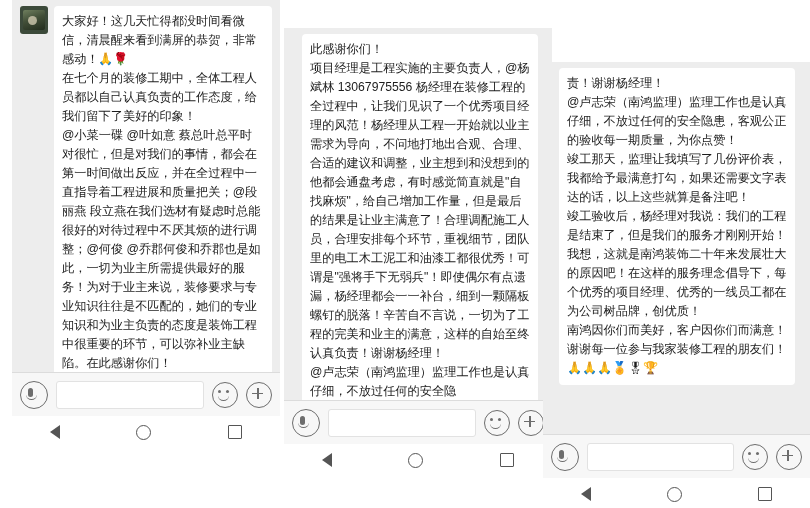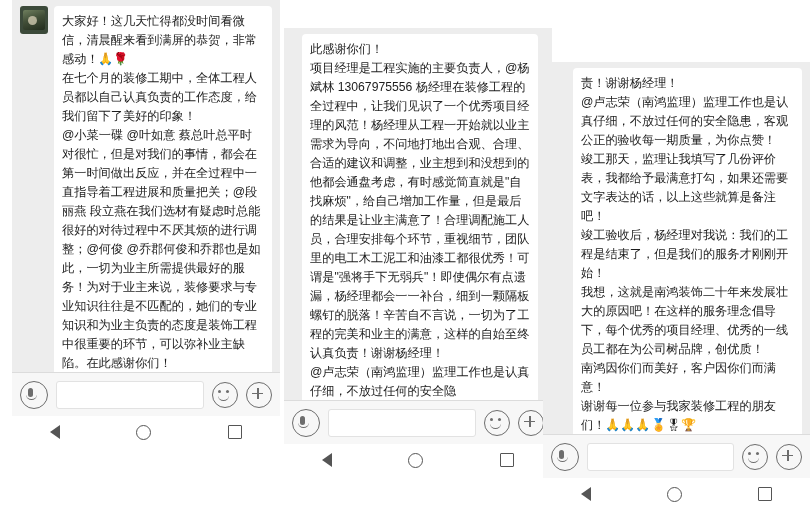--- a/index.html
+++ b/index.html
@@ -83,21 +83,21 @@
     font-size: 12.2px;
     line-height: 19px;
     color: #1c1c1c;
     white-space: pre-wrap;
     word-break: break-all;
     box-sizing: border-box;
   }
 
   .phone-1 .bubble { width: 218px; }
   .phone-2 .bubble { width: 236px; margin-left: 10px; }
-  .phone-3 .bubble { width: 236px; margin-left: 22px; }
+  .phone-3 .bubble { width: 236px; margin-left: 8px; }
 
   
   .input-bar {
     position: absolute;
     left: 0;
     right: 0;
     height: 44px;
     background: #f7f7f7;
     border-top: 1px solid #dcdcdc;
     display: flex;

